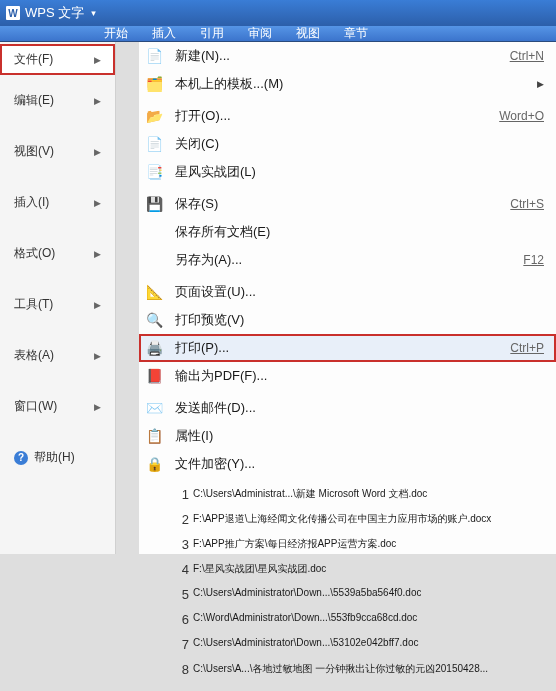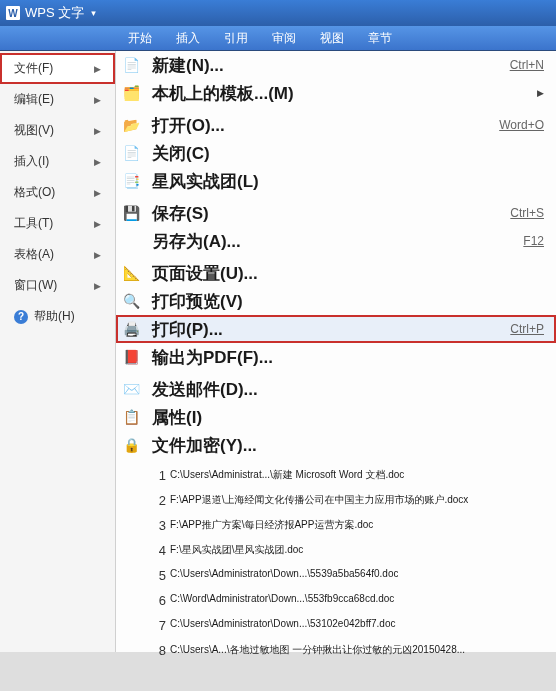--- a/index.html
+++ b/index.html
@@ -1,30 +1,30 @@
 <!DOCTYPE html>
 <html><head>
   <meta charset="utf-8">
   <style>
     * { margin: 0; padding: 0; box-sizing: border-box; font-family: "Microsoft YaHei", "SimSun", sans-serif; }
     body { width: 556px; height: 691px; background: #dedede; font-size: 12px; color: #333; }
     .titlebar { height: 26px; background: linear-gradient(#3a7dd6, #2c5faa); display: flex; align-items: center; padding: 0 6px; }
     .app-title { color: #fff; font-size: 13px; display: flex; align-items: center; gap: 5px; }
     .app-icon { width: 14px; height: 14px; background: #fff; display: flex; align-items: center; justify-content: center; color: #2c5faa; font-weight: bold; font-size: 10px; border-radius: 1px;}
-    .menubar { height: 25px; background: linear-gradient(#5695e6, #3b74cc); display: flex; align-items: center; padding-left: 116px; border-bottom: 1px solid #2a4a7c;}
+    .menubar { height: 16px; background: linear-gradient(#5695e6, #3b74cc); display: flex; align-items: center; padding-left: 92px; border-bottom: 1px solid #2a4a7c;}
     .menubar-item { color: #fff; padding: 4px 12px; cursor: pointer; }
-    .layout { display: flex; height: 601px; }
+    .layout { display: flex; height: 512px; gap: 23px; }
     .sidebar { width: 116px; background: #f5f5f5; border-right: 1px solid #d0d0d0; padding-top: 2px;}
-    .sidebar-item { padding: 7px 14px; cursor: pointer; display: flex; align-items: center; gap: 6px;}
+    .sidebar-item { padding: 17px 14px; cursor: pointer; display: flex; align-items: center; gap: 6px;}
     .sidebar-item.selected { border: 2px solid #c9302c; background: #fff; padding: 5px 12px;}
     .sidebar-item .chev { margin-left: auto; font-size: 9px; color: #666;}
     .main { flex: 1; background: #fdfdfd; display: flex; flex-direction: column;}
     .menu-item { display: flex; align-items: center; padding: 5px 12px 5px 6px; cursor: pointer; height: 28px;}
     .menu-item .micon { width: 20px; height: 20px; display: flex; align-items: center; justify-content: center; margin-right: 10px; font-size: 14px;}
-    .menu-item .label { flex: 1; color: #1a1a1a; font-size: 17px; font-weight: bold;}
+    .menu-item .label { flex: 1; color: #1a1a1a; font-size: 13px;}
     .menu-item .shortcut { color: #666; font-size: 12px; text-decoration: underline; }
     .menu-item .sub-arrow { font-size: 9px; color: #444; margin-left: 6px;}
     .sep { height: 1px; background: #d5d5d5; margin: 2px 4px; }
     .highlighted { border: 2px solid #c9302c; background: #e8eff9; padding: 3px 10px 3px 4px;}
     .recent-item { display: flex; padding: 5px 12px 5px 36px; cursor: pointer;}
     .recent-item .rn { width: 14px; text-align: right; margin-right: 4px; color: #333; font-size: 13px;}
     .recent-item .rp { color: #1a1a1a; font-size: 10px; white-space: nowrap; overflow: hidden; text-overflow: ellipsis; max-width: 380px;}
     .help-icon{width:14px;height:14px;border-radius:50%;background:#3a7dd6;color:#fff;display:flex;align-items:center;justify-content:center;font-size:10px;font-weight:bold;}
   </style>
 </head>
@@ -113,20 +113,24 @@
         <span class="label">星风实战团(L)</span>
       </div>
     <div class="sep"></div>
     <div class="menu-item">
         <span class="micon" style="color:#3a7dd6;">💾</span>
         <span class="label">保存(S)</span>
         <span class="shortcut">Ctrl+S</span>
       </div>
     <div class="menu-item">
         <span class="micon"></span>
+        <span class="label">保存所有文档(E)</span>
+      </div>
+    <div class="menu-item">
+        <span class="micon"></span>
         <span class="label">另存为(A)...</span>
         <span class="shortcut">F12</span>
       </div>
     <div class="sep"></div>
     <div class="menu-item">
         <span class="micon">📐</span>
         <span class="label">页面设置(U)...</span>
       </div>
     <div class="menu-item">
         <span class="micon">🔍</span>

